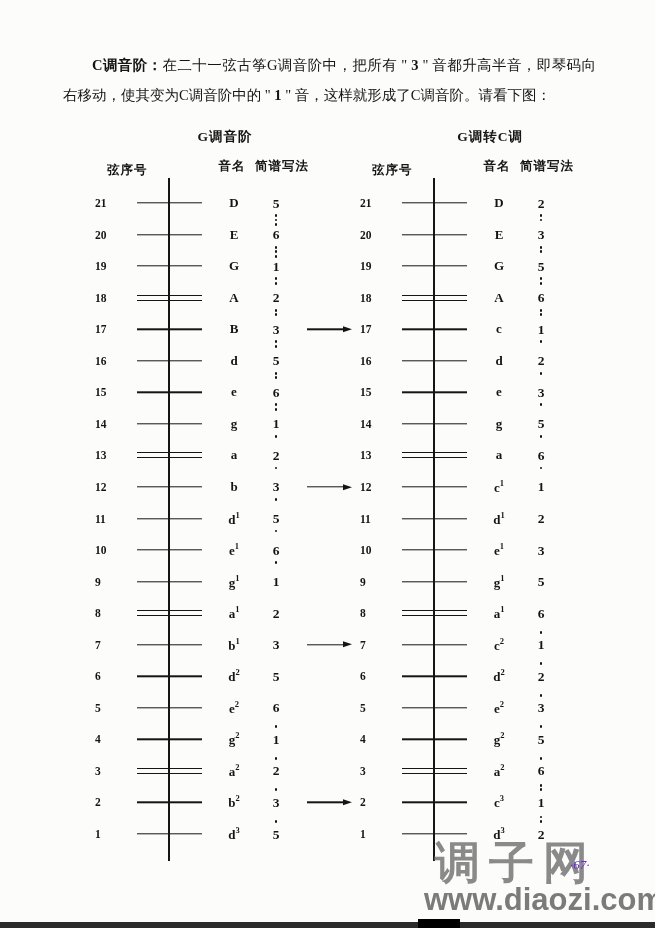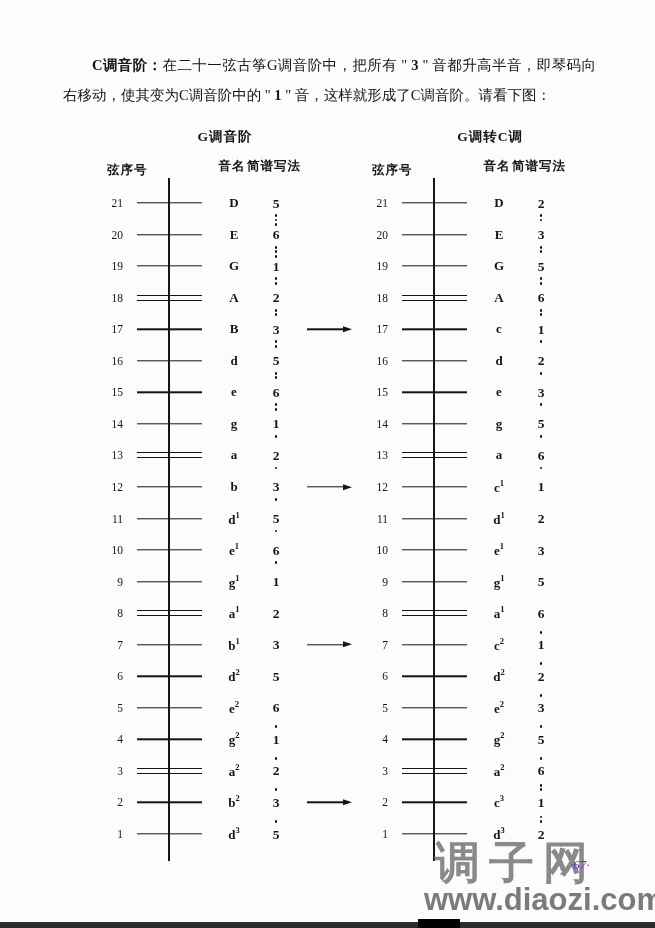--- a/index.html
+++ b/index.html
@@ -18,26 +18,26 @@
   .diagram{position:absolute;top:188px;width:210px;height:680px;}
   .diagram.left{left:95px;}
   .diagram.right{left:360px;}
   .diag-title{
     position:absolute;top:-60px;left:70px;width:120px;text-align:center;
     font-size:13.5px;font-weight:bold;letter-spacing:1px;
   }
   .hdr{position:absolute;top:-30px;font-size:12.5px;font-weight:600;letter-spacing:1px;}
   .hdr-string{left:12px;top:-26px;}
   .hdr-note{left:120px;width:34px;text-align:center;}
-  .hdr-notation{left:152px;width:62px;text-align:left;}
+  .hdr-notation{left:152px;width:62px;text-align:right;}
   .axis{position:absolute;left:73px;top:-10px;height:683px;width:1.5px;background:#151515;}
   .rows{position:absolute;left:0;top:0;width:100%;height:100%;}
   .srow{position:absolute;left:0;width:100%;height:0;}
   .srow > span{position:absolute;transform:translateY(-50%);}
-  .snum{left:0;width:28px;text-align:right;font-size:11.5px;}
+  .snum{left:0;width:28px;font-size:11.5px;font-weight:bold;}
   .sline{left:42px;width:65px;height:1.4px;background:#151515;}
   .sline.dbl{
     height:6px;background:transparent;box-sizing:border-box;
     border-top:1.9px solid #151515;border-bottom:1.9px solid #151515;
   }
   .note{left:121px;width:36px;text-align:center;font-size:13px;font-weight:bold;}
   .note sup{font-size:8.5px;}
   .nota{left:168px;width:26px;height:0;}
   .digit{
     position:absolute;top:-9.5px;left:0;right:0;text-align:center;

